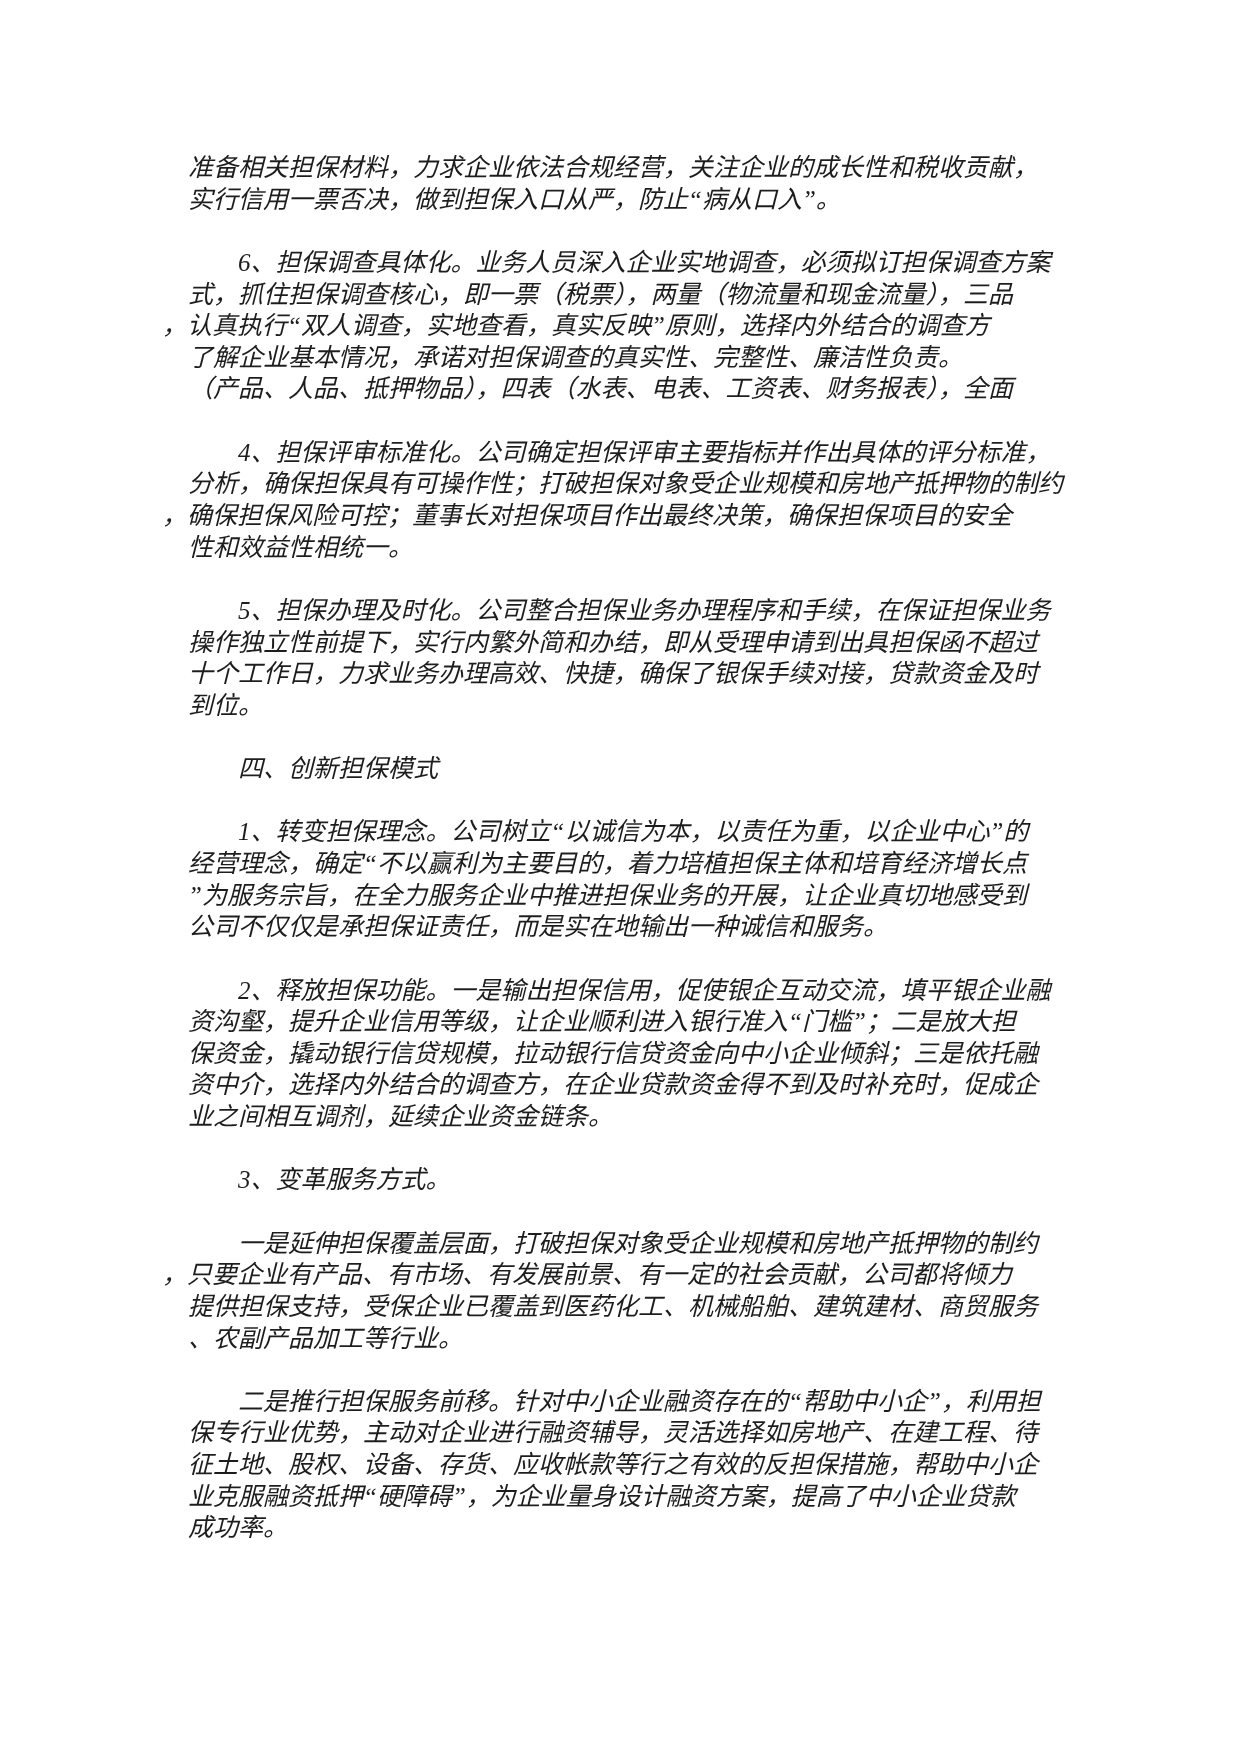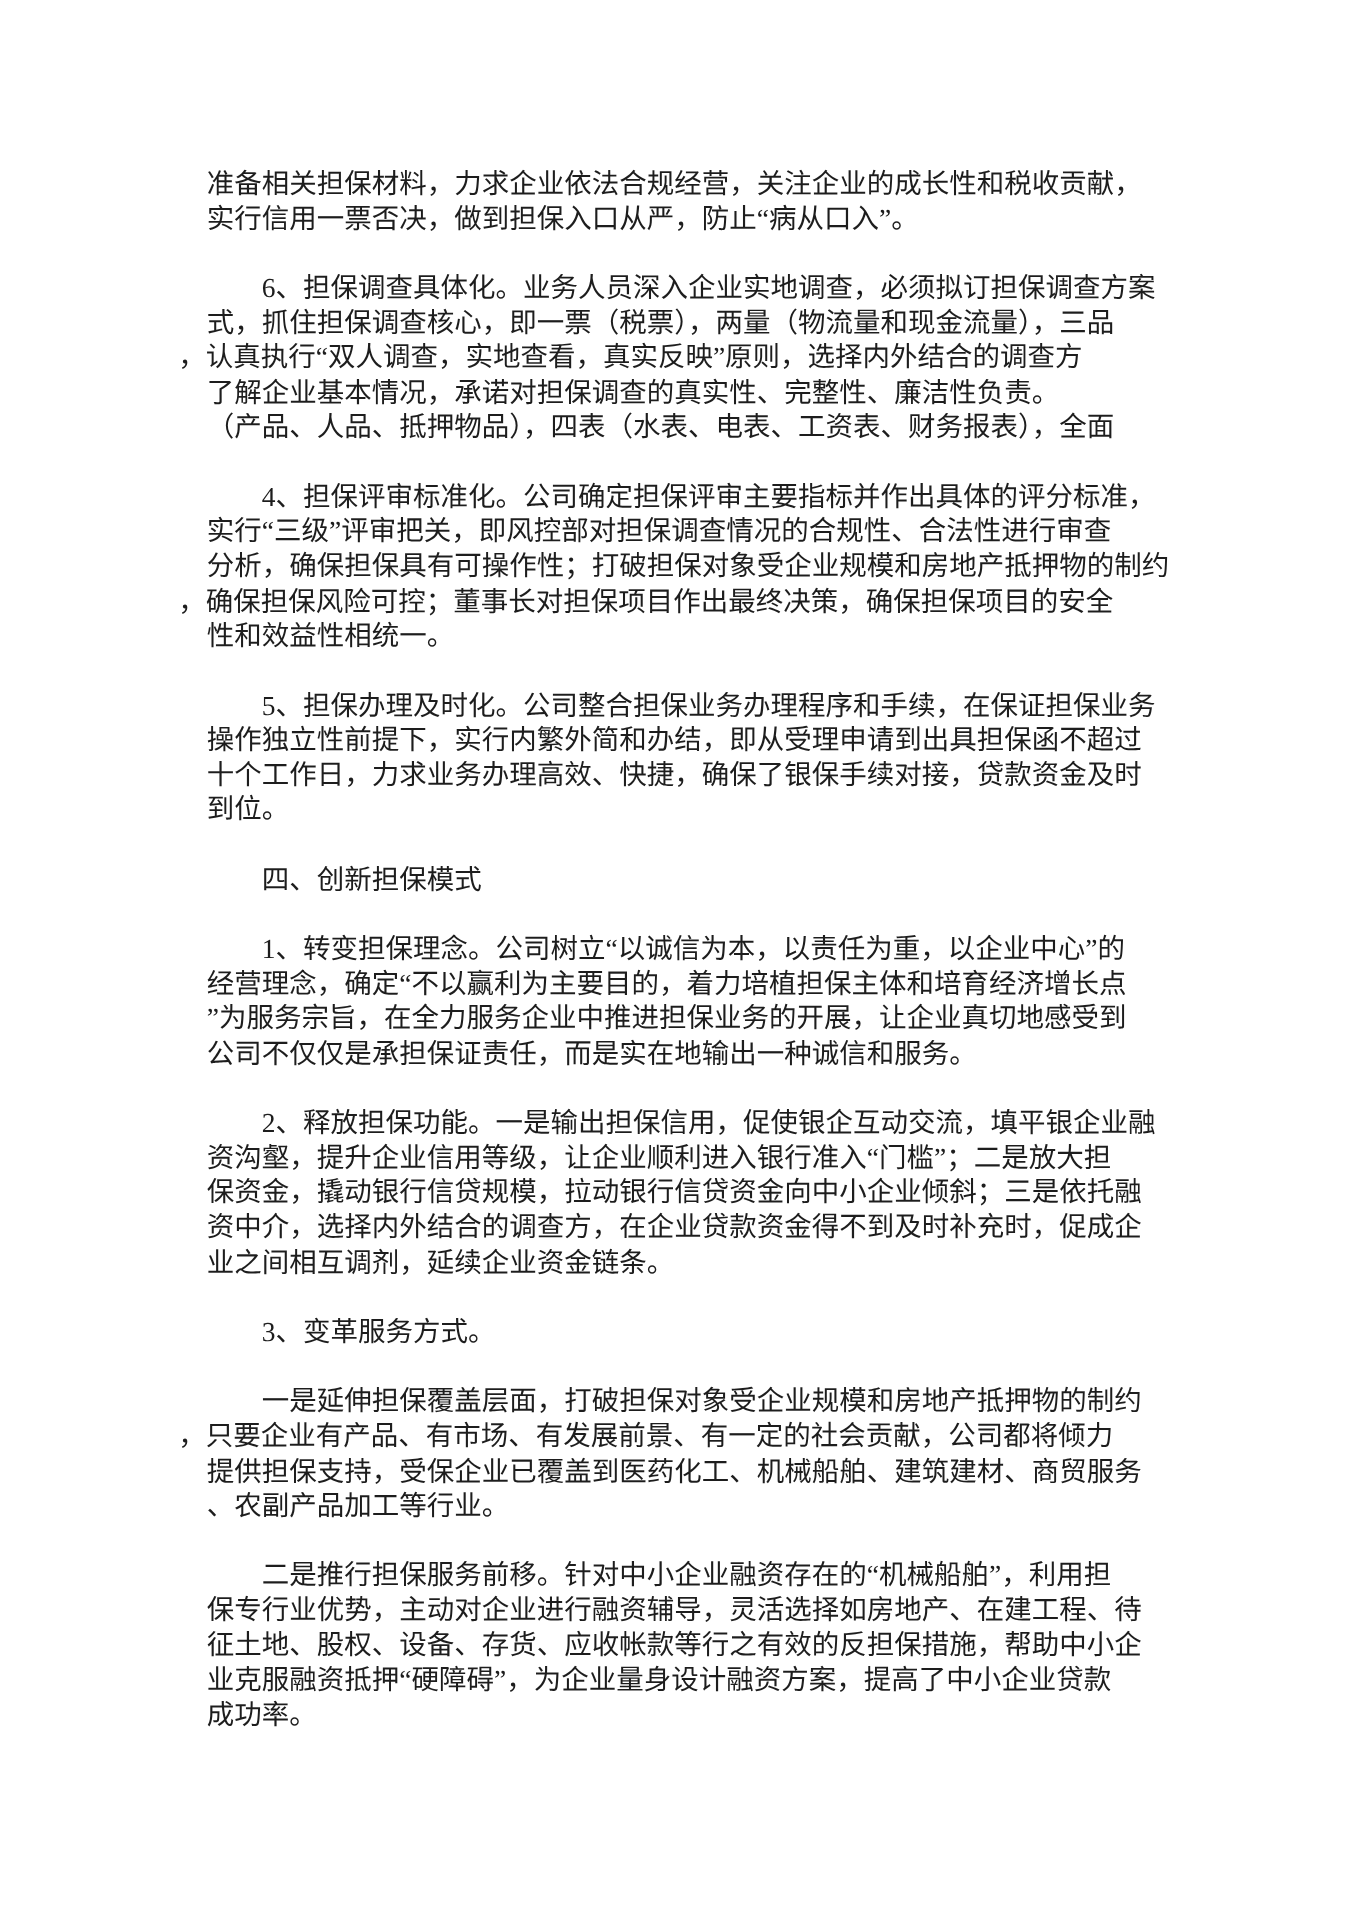--- a/index.html
+++ b/index.html
@@ -32,20 +32,21 @@
   .text-block p {
     margin: 0 0 31.64px 0;
     padding: 0;
   }
   .text-block p:last-child {
     margin-bottom: 0;
   }
   .line {
     display: block;
     white-space: pre;
+    font-style: italic;
   }
   
   .line.hang {
     margin-left: -26px;
   }
 </style>
 </head>
 <body>
 
 <div class="page">
@@ -56,21 +57,20 @@
       </p>
       <p>
         <span class="line">　　6、担保调查具体化。业务人员深入企业实地调查，必须拟订担保调查方案</span>
         <span class="line">式，抓住担保调查核心，即一票（税票），两量（物流量和现金流量），三品</span>
         <span class="line hang">，认真执行“双人调查，实地查看，真实反映”原则，选择内外结合的调查方</span>
         <span class="line">了解企业基本情况，承诺对担保调查的真实性、完整性、廉洁性负责。</span>
         <span class="line">（产品、人品、抵押物品），四表（水表、电表、工资表、财务报表），全面</span>
       </p>
       <p>
         <span class="line">　　4、担保评审标准化。公司确定担保评审主要指标并作出具体的评分标准，</span>
-        <span class="line">实行“三级”评审把关，即风控部对担保调查情况的合规性、合法性进行审查</span>
         <span class="line">分析，确保担保具有可操作性；打破担保对象受企业规模和房地产抵押物的制约</span>
         <span class="line hang">，确保担保风险可控；董事长对担保项目作出最终决策，确保担保项目的安全</span>
         <span class="line">性和效益性相统一。</span>
       </p>
       <p>
         <span class="line">　　5、担保办理及时化。公司整合担保业务办理程序和手续，在保证担保业务</span>
         <span class="line">操作独立性前提下，实行内繁外简和办结，即从受理申请到出具担保函不超过</span>
         <span class="line">十个工作日，力求业务办理高效、快捷，确保了银保手续对接，贷款资金及时</span>
         <span class="line">到位。</span>
       </p>
@@ -93,20 +93,20 @@
       <p>
         <span class="line">　　3、变革服务方式。</span>
       </p>
       <p>
         <span class="line">　　一是延伸担保覆盖层面，打破担保对象受企业规模和房地产抵押物的制约</span>
         <span class="line hang">，只要企业有产品、有市场、有发展前景、有一定的社会贡献，公司都将倾力</span>
         <span class="line">提供担保支持，受保企业已覆盖到医药化工、机械船舶、建筑建材、商贸服务</span>
         <span class="line">、农副产品加工等行业。</span>
       </p>
       <p>
-        <span class="line">　　二是推行担保服务前移。针对中小企业融资存在的“机械船舶”，利用担</span>
+        <span class="line">　　二是推行担保服务前移。针对中小企业融资存在的“帮助中小企”，利用担</span>
         <span class="line">保专行业优势，主动对企业进行融资辅导，灵活选择如房地产、在建工程、待</span>
         <span class="line">征土地、股权、设备、存货、应收帐款等行之有效的反担保措施，帮助中小企</span>
         <span class="line">业克服融资抵押“硬障碍”，为企业量身设计融资方案，提高了中小企业贷款</span>
         <span class="line">成功率。</span>
       </p>
     </div>
 </div>
 
 </body></html>

